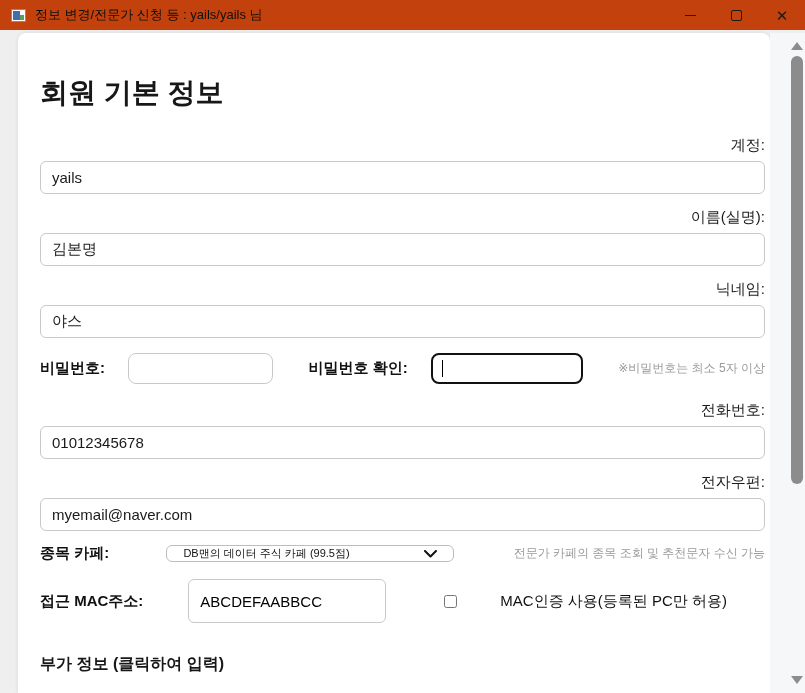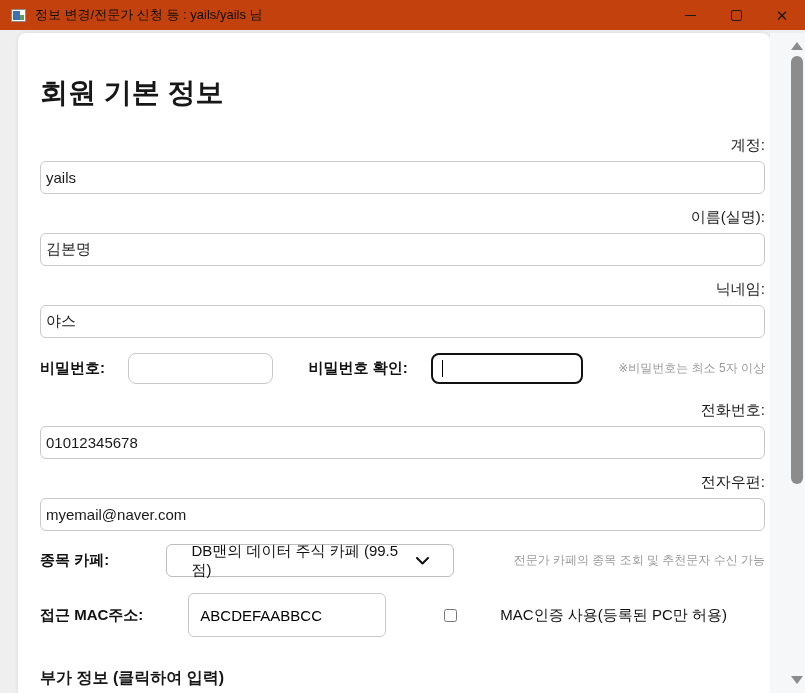--- a/index.html
+++ b/index.html
@@ -27,38 +27,38 @@
   .panel { position:absolute; left:18px; top:3px; right:35px; bottom:0; background:#ffffff;
            border-radius:8px 8px 0 0; box-shadow:0 0 4px rgba(0,0,0,.10);
            padding:0 5px 0 22px; overflow:hidden; }
 
   h1.section-title { font-size:28px; font-weight:bold; color:#171717; margin:45px 0 28px; line-height:29px; }
   h2.section-title { font-size:16px; font-weight:bold; color:#171717; margin:26px 0 0; line-height:29px; }
 
   .group { margin-bottom:13px; }
   .group > label { display:block; font-size:15px; color:#1a1a1a; line-height:20px; margin-bottom:6px;text-align:right; }
   .text-input { width:100%; height:33px; border:1px solid #c9c9c9; border-radius:6px;
-                padding:0 5px; font-size:15px; color:#1a1a1a; background:#fff;
+                padding:0 11px; font-size:15px; color:#1a1a1a; background:#fff;
                 font-family:"Liberation Sans","DejaVu Sans",sans-serif; outline:none; }
 
   .inline-row { display:flex; align-items:center;justify-content:space-between; }
   .row-password { margin:15px 0 16px; }
   .bold-label { font-size:15px; font-weight:bold; color:#111; white-space:nowrap; }
   .pw-input { width:145px; height:31px; border:1px solid #c9c9c9; border-radius:8px;
               padding:0 10px; font-size:15px; outline:none;
               font-family:"Liberation Sans","DejaVu Sans",sans-serif; }
   .pw-wrap { position:relative; display:inline-block; margin-left:10px; }
   .pw-focused { border:2px solid #111111; border-radius:8px; }
   .caret { position:absolute; left:11px; top:7px; width:1.5px; height:17px; background:#000; }
   .hint { font-size:12px; color:#9a9a9a; white-space:nowrap; }
 
   .row-cafe { margin:0 0 16px; }
-  .select-box { width:288px; height:33px; border:1px solid #bdbdbd; border-radius:6px;
-                margin-left:12px; padding:0 24px; display:flex; align-items:center;
-                justify-content:space-between; font-size:15px; color:#111; background:#fff; cursor:default; }
+  .select-box { width:288px; height:17px; border:1px solid #bdbdbd; border-radius:6px;
+                margin-left:12px; padding:0 16px; display:flex; align-items:center;
+                justify-content:space-between; font-size:11px; color:#111; background:#fff; cursor:default; }
   .chevron svg { display:block; }
 
   .row-mac { margin:0 0 0;gap:36px; }
   .mac-input { width:198px; height:44px; border:1px solid #c9c9c9; border-radius:6px;
                margin-left:9px; padding:0 11px; font-size:15px; outline:none;
                font-family:"Liberation Sans","DejaVu Sans",sans-serif; }
   .mac-check { width:15px; height:15px; margin-left:22px; accent-color:#fff; }
   .check-label { font-size:15px; color:#111; margin-left:7px; white-space:nowrap; }
   .row-mac .hint { margin-left:10px; }
 

